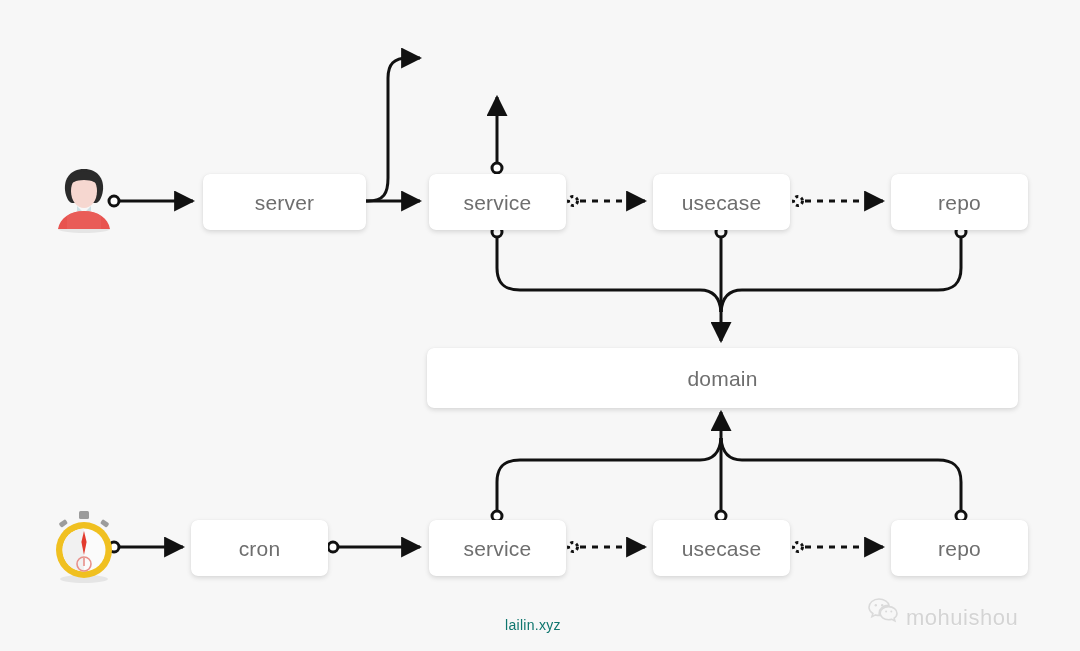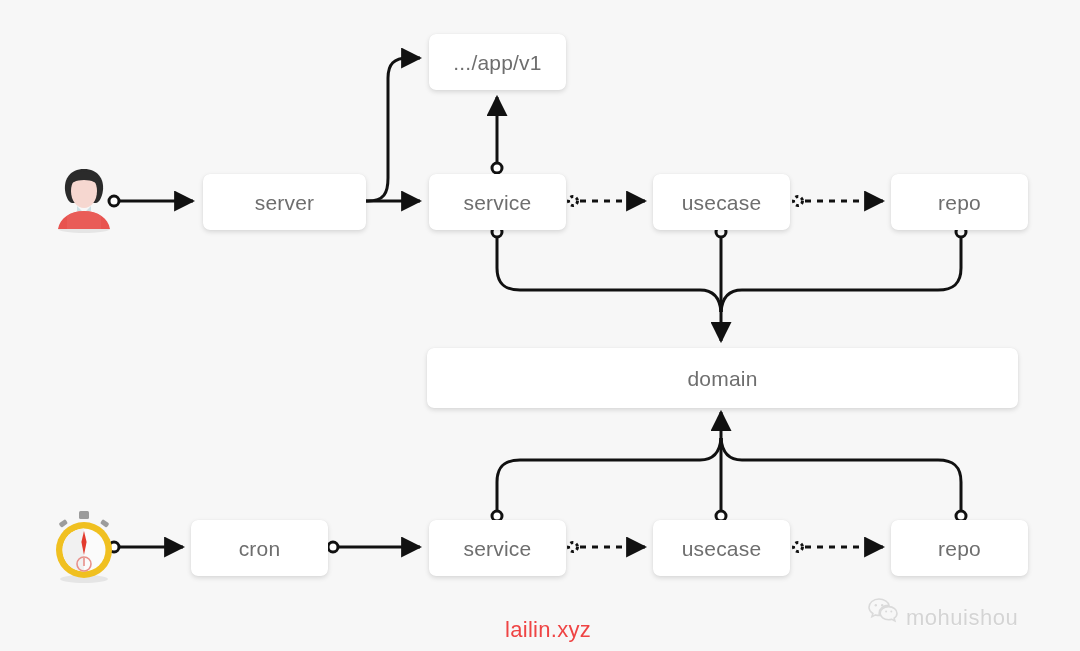--- a/index.html
+++ b/index.html
@@ -45,22 +45,22 @@
     display: block;
     line-height: 1;
     white-space: nowrap;
   }
   .actor {
     position: absolute;
     z-index: 3;
   }
   .footer-text {
     position: absolute;
-    color: #ef4444;
-    font-size: 22px;
+    color: #0f766e;
+    font-size: 14px;
     letter-spacing: 0.3px;
     white-space: nowrap;
     z-index: 2;
   }
   .watermark {
     position: absolute;
     display: flex;
     align-items: center;
     gap: 8px;
     z-index: 2;
@@ -190,23 +190,20 @@
       <rect x="55" y="12" width="8" height="5" rx="1.5" fill="#9c9c9c" transform="rotate(35 59 14)"></rect>
       <circle cx="38" cy="41" r="28" fill="#f0c020"></circle>
       <circle cx="38" cy="41" r="21.5" fill="#fbfbfb"></circle>
       <path d="M 38 19.5 A 21.5 21.5 0 0 0 38 62.5 Z" fill="#f1f1f1"></path>
       <path d="M 38 22 L 40.6 33 L 38 46 L 35.4 33 Z" fill="#e23b2e"></path>
       <circle cx="38" cy="55" r="7" fill="none" stroke="#e8908a" stroke-width="1.6"></circle>
       <line x1="38" y1="49" x2="38" y2="57" stroke="#e8908a" stroke-width="1.6"></line>
     </svg>
   </div>
 
-  <div class="node" style="left:429px; top:34px; width:137px; height:56px;">
-    <span class="node-label">.../app/v1</span>
-  </div>
 
   <div class="node" style="left:203px; top:174px; width:163px; height:56px;">
     <span class="node-label">server</span>
   </div>
 
   <div class="node" style="left:429px; top:174px; width:137px; height:56px;">
     <span class="node-label">service</span>
   </div>
 
   <div class="node" style="left:653px; top:174px; width:137px; height:56px;">

